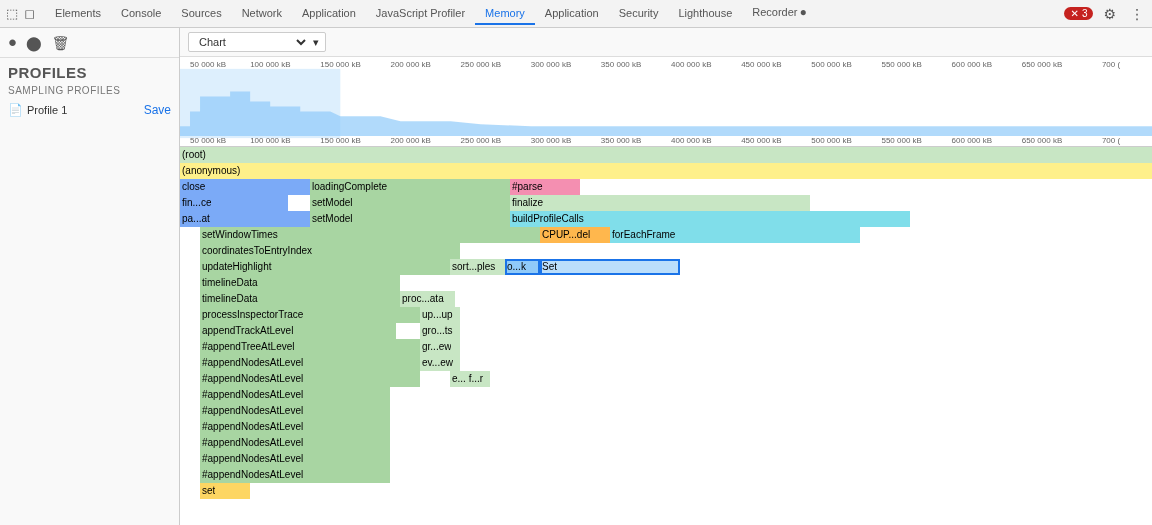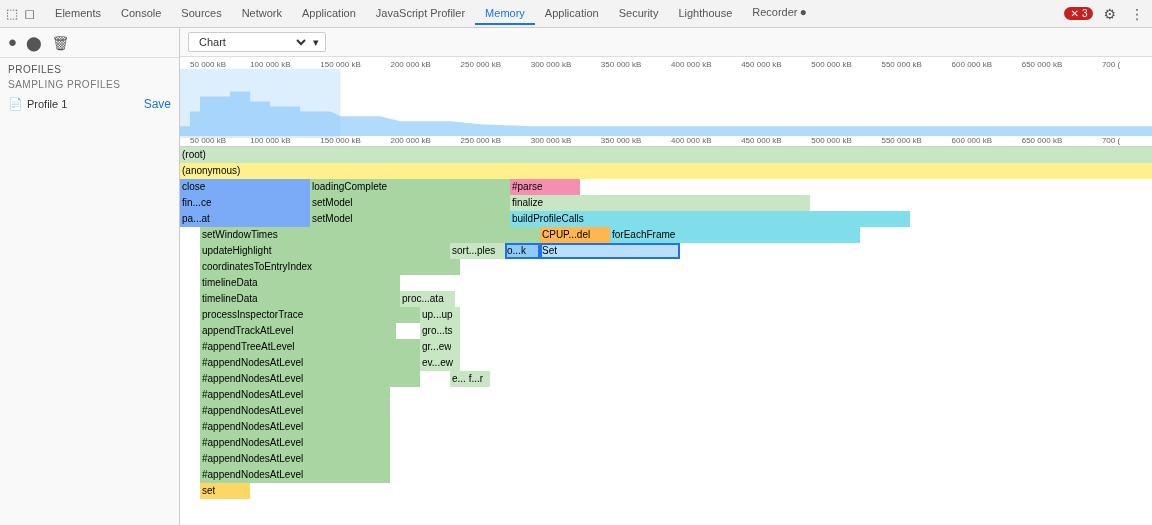--- a/index.html
+++ b/index.html
@@ -92,22 +92,22 @@
     .sidebar-toolbar-btn {
       background: none;
       border: none;
       cursor: pointer;
       font-size: 14px;
       color: #555;
       padding: 2px 3px;
       border-radius: 2px;
     }
     .sidebar-section-title {
-      font-size: 10px;
-      font-weight: 400;
+      font-size: 15px;
+      font-weight: 700;
       color: #555;
       padding: 6px 8px 2px 8px;
       text-transform: uppercase;
       letter-spacing: 0.5px;
     }
     .sidebar-subsection {
       font-size: 10px;
       color: #777;
       padding: 2px 8px 4px 8px;
       text-transform: uppercase;
@@ -344,21 +344,21 @@
           </div>
           <div style="position:absolute;left:130px;width:200px;height:16px;background:#a8d5a2;">
             <span class="flame-label">loadingComplete</span>
           </div>
           <div style="position:absolute;left:330px;width:70px;height:16px;background:#f48fb1;">
             <span class="flame-label">#parse</span>
           </div>
         </div>
 
         <div class="flame-row" style="position:relative;height:16px;">
-          <div style="position:absolute;left:0;width:130px;height:16px;background:#7baaf7;">
+          <div style="position:absolute;left:0;width:108px;height:16px;background:#7baaf7;">
             <span class="flame-label">fin...ce</span>
           </div>
           <div style="position:absolute;left:130px;width:200px;height:16px;background:#a8d5a2;">
             <span class="flame-label">setModel</span>
           </div>
           <div style="position:absolute;left:330px;width:300px;height:16px;background:#c8e6c4;">
             <span class="flame-label">finalize</span>
           </div>
         </div>
 
@@ -380,41 +380,41 @@
           </div>
           <div style="position:absolute;left:360px;width:70px;height:16px;background:#ffb74d;">
             <span class="flame-label">CPUP...del</span>
           </div>
           <div style="position:absolute;left:430px;width:250px;height:16px;background:#80deea;padding-left:18px;">
             <span class="flame-label">forEachFrame</span>
           </div>
         </div>
 
         <div class="flame-row" style="position:relative;height:16px;">
+          <div style="position:absolute;left:20px;width:260px;height:16px;background:#a8d5a2;">
+            <span class="flame-label">coordinatesToEntryIndex</span>
+          </div>
+        </div>
+
+        <div class="flame-row" style="position:relative;height:16px;">
           <div style="position:absolute;left:20px;width:250px;height:16px;background:#a8d5a2;">
             <span class="flame-label">updateHighlight</span>
           </div>
           <div style="position:absolute;left:270px;width:55px;height:16px;background:#c8e6c4;">
             <span class="flame-label">sort...ples</span>
           </div>
           <div style="position:absolute;left:325px;width:35px;height:16px;background:#90caf9;outline:2px solid #1a73e8;outline-offset:-2px;">
             <span class="flame-label">o...k</span>
           </div>
           <div style="position:absolute;left:360px;width:140px;height:16px;background:#bbdefb;outline:2px solid #1a73e8;outline-offset:-2px;">
             <span class="flame-label">Set</span>
           </div>
         </div>
 
         <div class="flame-row" style="position:relative;height:16px;">
-          <div style="position:absolute;left:20px;width:260px;height:16px;background:#a8d5a2;">
-            <span class="flame-label">coordinatesToEntryIndex</span>
-          </div>
-        </div>
-
-        <div class="flame-row" style="position:relative;height:16px;">
           <div style="position:absolute;left:20px;width:200px;height:16px;background:#a8d5a2;">
             <span class="flame-label">timelineData</span>
           </div>
         </div>
 
         <div class="flame-row" style="position:relative;height:16px;">
           <div style="position:absolute;left:20px;width:200px;height:16px;background:#a8d5a2;">
             <span class="flame-label">timelineData</span>
           </div>
           <div style="position:absolute;left:220px;width:55px;height:16px;background:#c8e6c4;">

